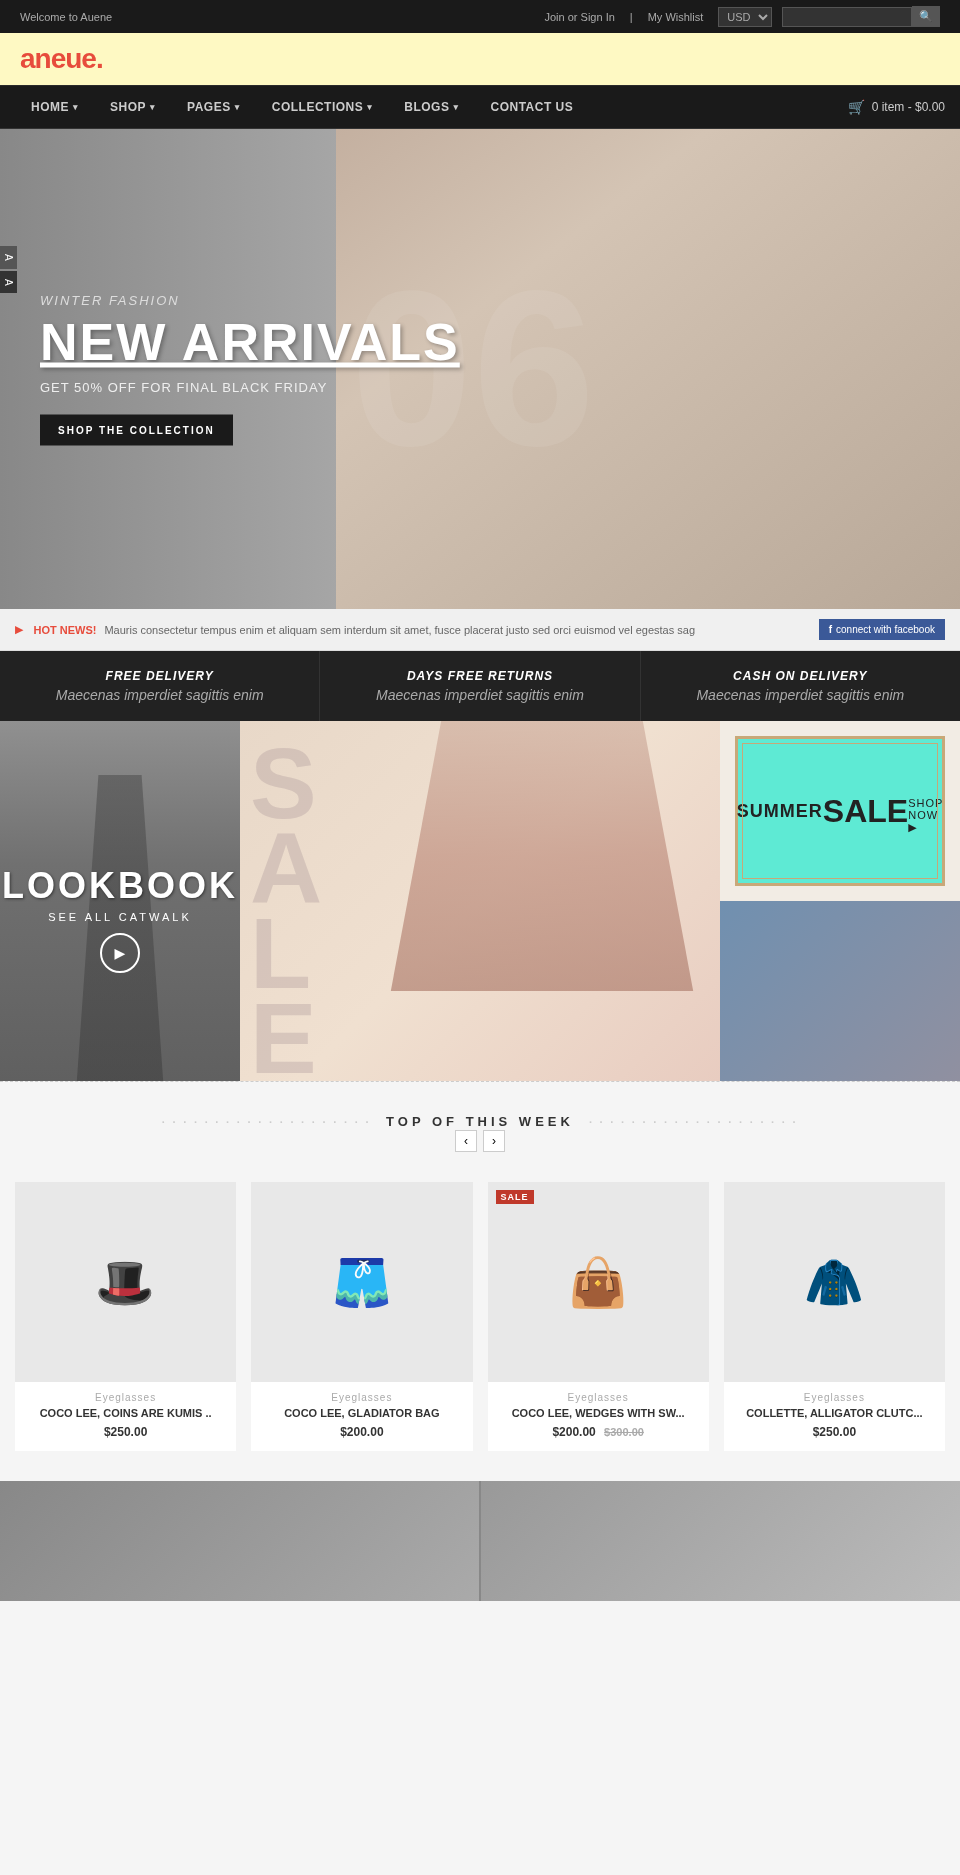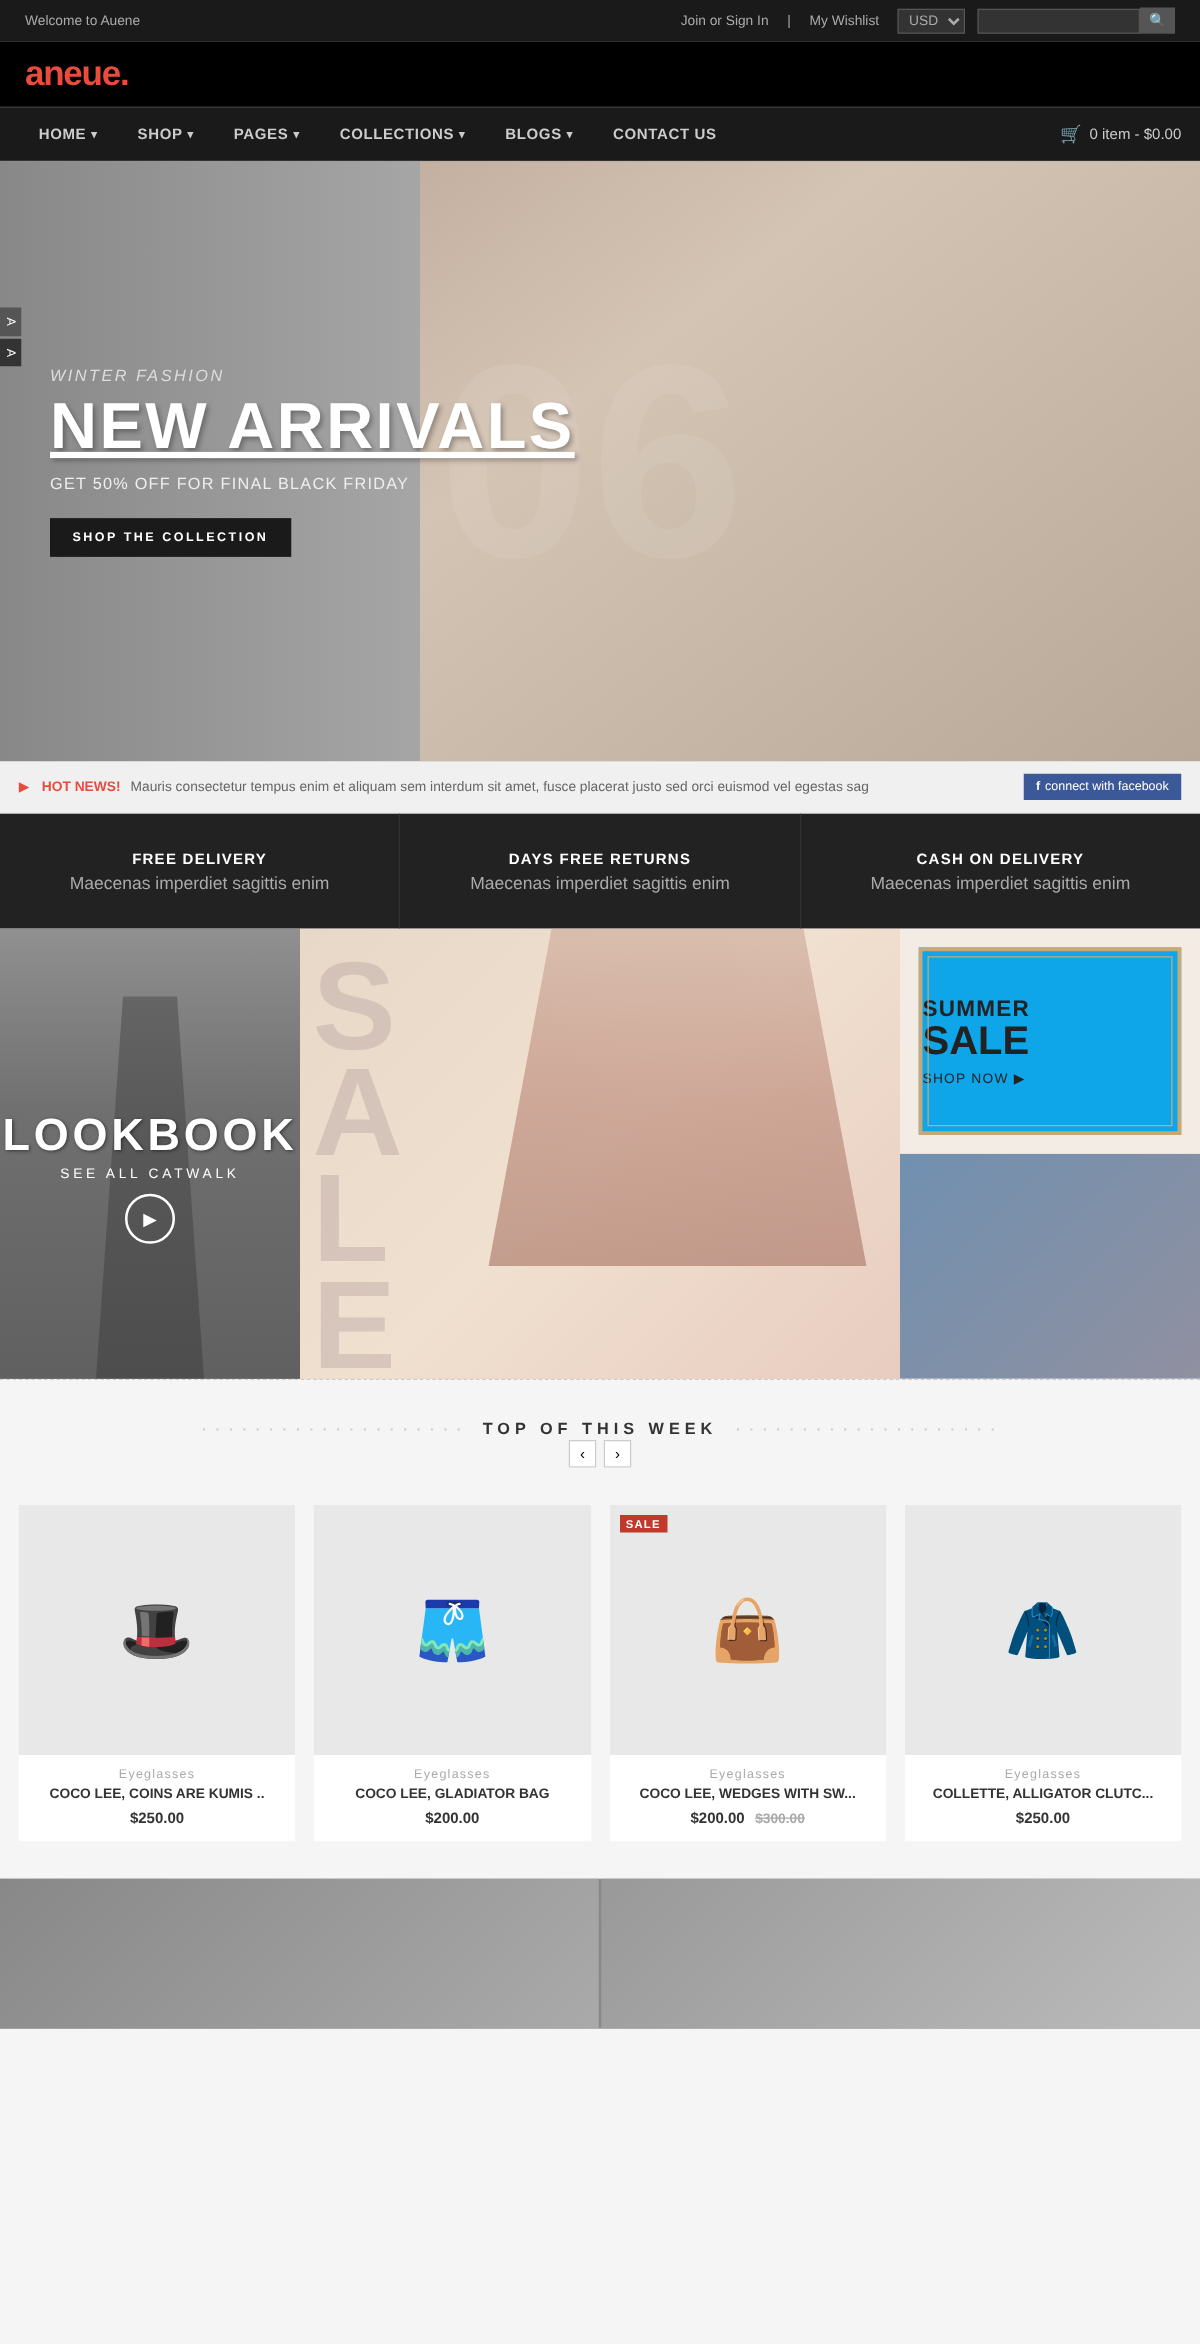--- a/index.html
+++ b/index.html
@@ -40,21 +40,21 @@
       background: #555;
       border: none;
       color: #aaa;
       padding: 4px 7px;
       cursor: pointer;
       font-size: 11px;
     }
 
     
     .header {
-      background: #000000;
+      background: #fef9c3;
       display: flex;
       align-items: center;
       justify-content: space-between;
       padding: 10px 20px;
       border-bottom: 1px solid #2a2a2a;
     }
     .logo {
       font-size: 28px;
       font-weight: bold;
       color: #fff;
@@ -216,23 +216,24 @@
     }
 
     
     .info-blocks {
       display: flex;
       background: #222;
     }
     .info-block {
       flex: 1;
       text-align: center;
-      padding: 29px 10px;
+      padding: 18px 10px;
       border-right: 1px solid #333;
       color: #fff;
+      font-style: italic;
     }
     .info-block:last-child { border-right: none; }
     .info-block-title {
       font-size: 12px;
       font-weight: bold;
       letter-spacing: 1px;
       margin-bottom: 4px;
     }
     .info-block-sub { font-size: 14px; color: #aaa; }
 
@@ -246,26 +247,26 @@
     }
     .promo-cell {
       overflow: hidden;
       position: relative;
       display: flex;
       align-items: center;
       justify-content: center;
     }
     
     .summer-sale-box {
-      background: #0ea5e9;
+      background: #5eead4;
       border: 3px solid #c8a878;
       margin: 15px;
       display: flex;
-      flex-direction: column;
-      align-items: flex-start;
+      flex-direction: row;
+      align-items: center;
       justify-content: center;
       width: calc(100% - 30px);
       height: calc(100% - 30px);
       position: relative;
     }
     .summer-sale-box::before {
       content: '';
       position: absolute;
       inset: 4px;
       border: 1px solid #c8a878;

